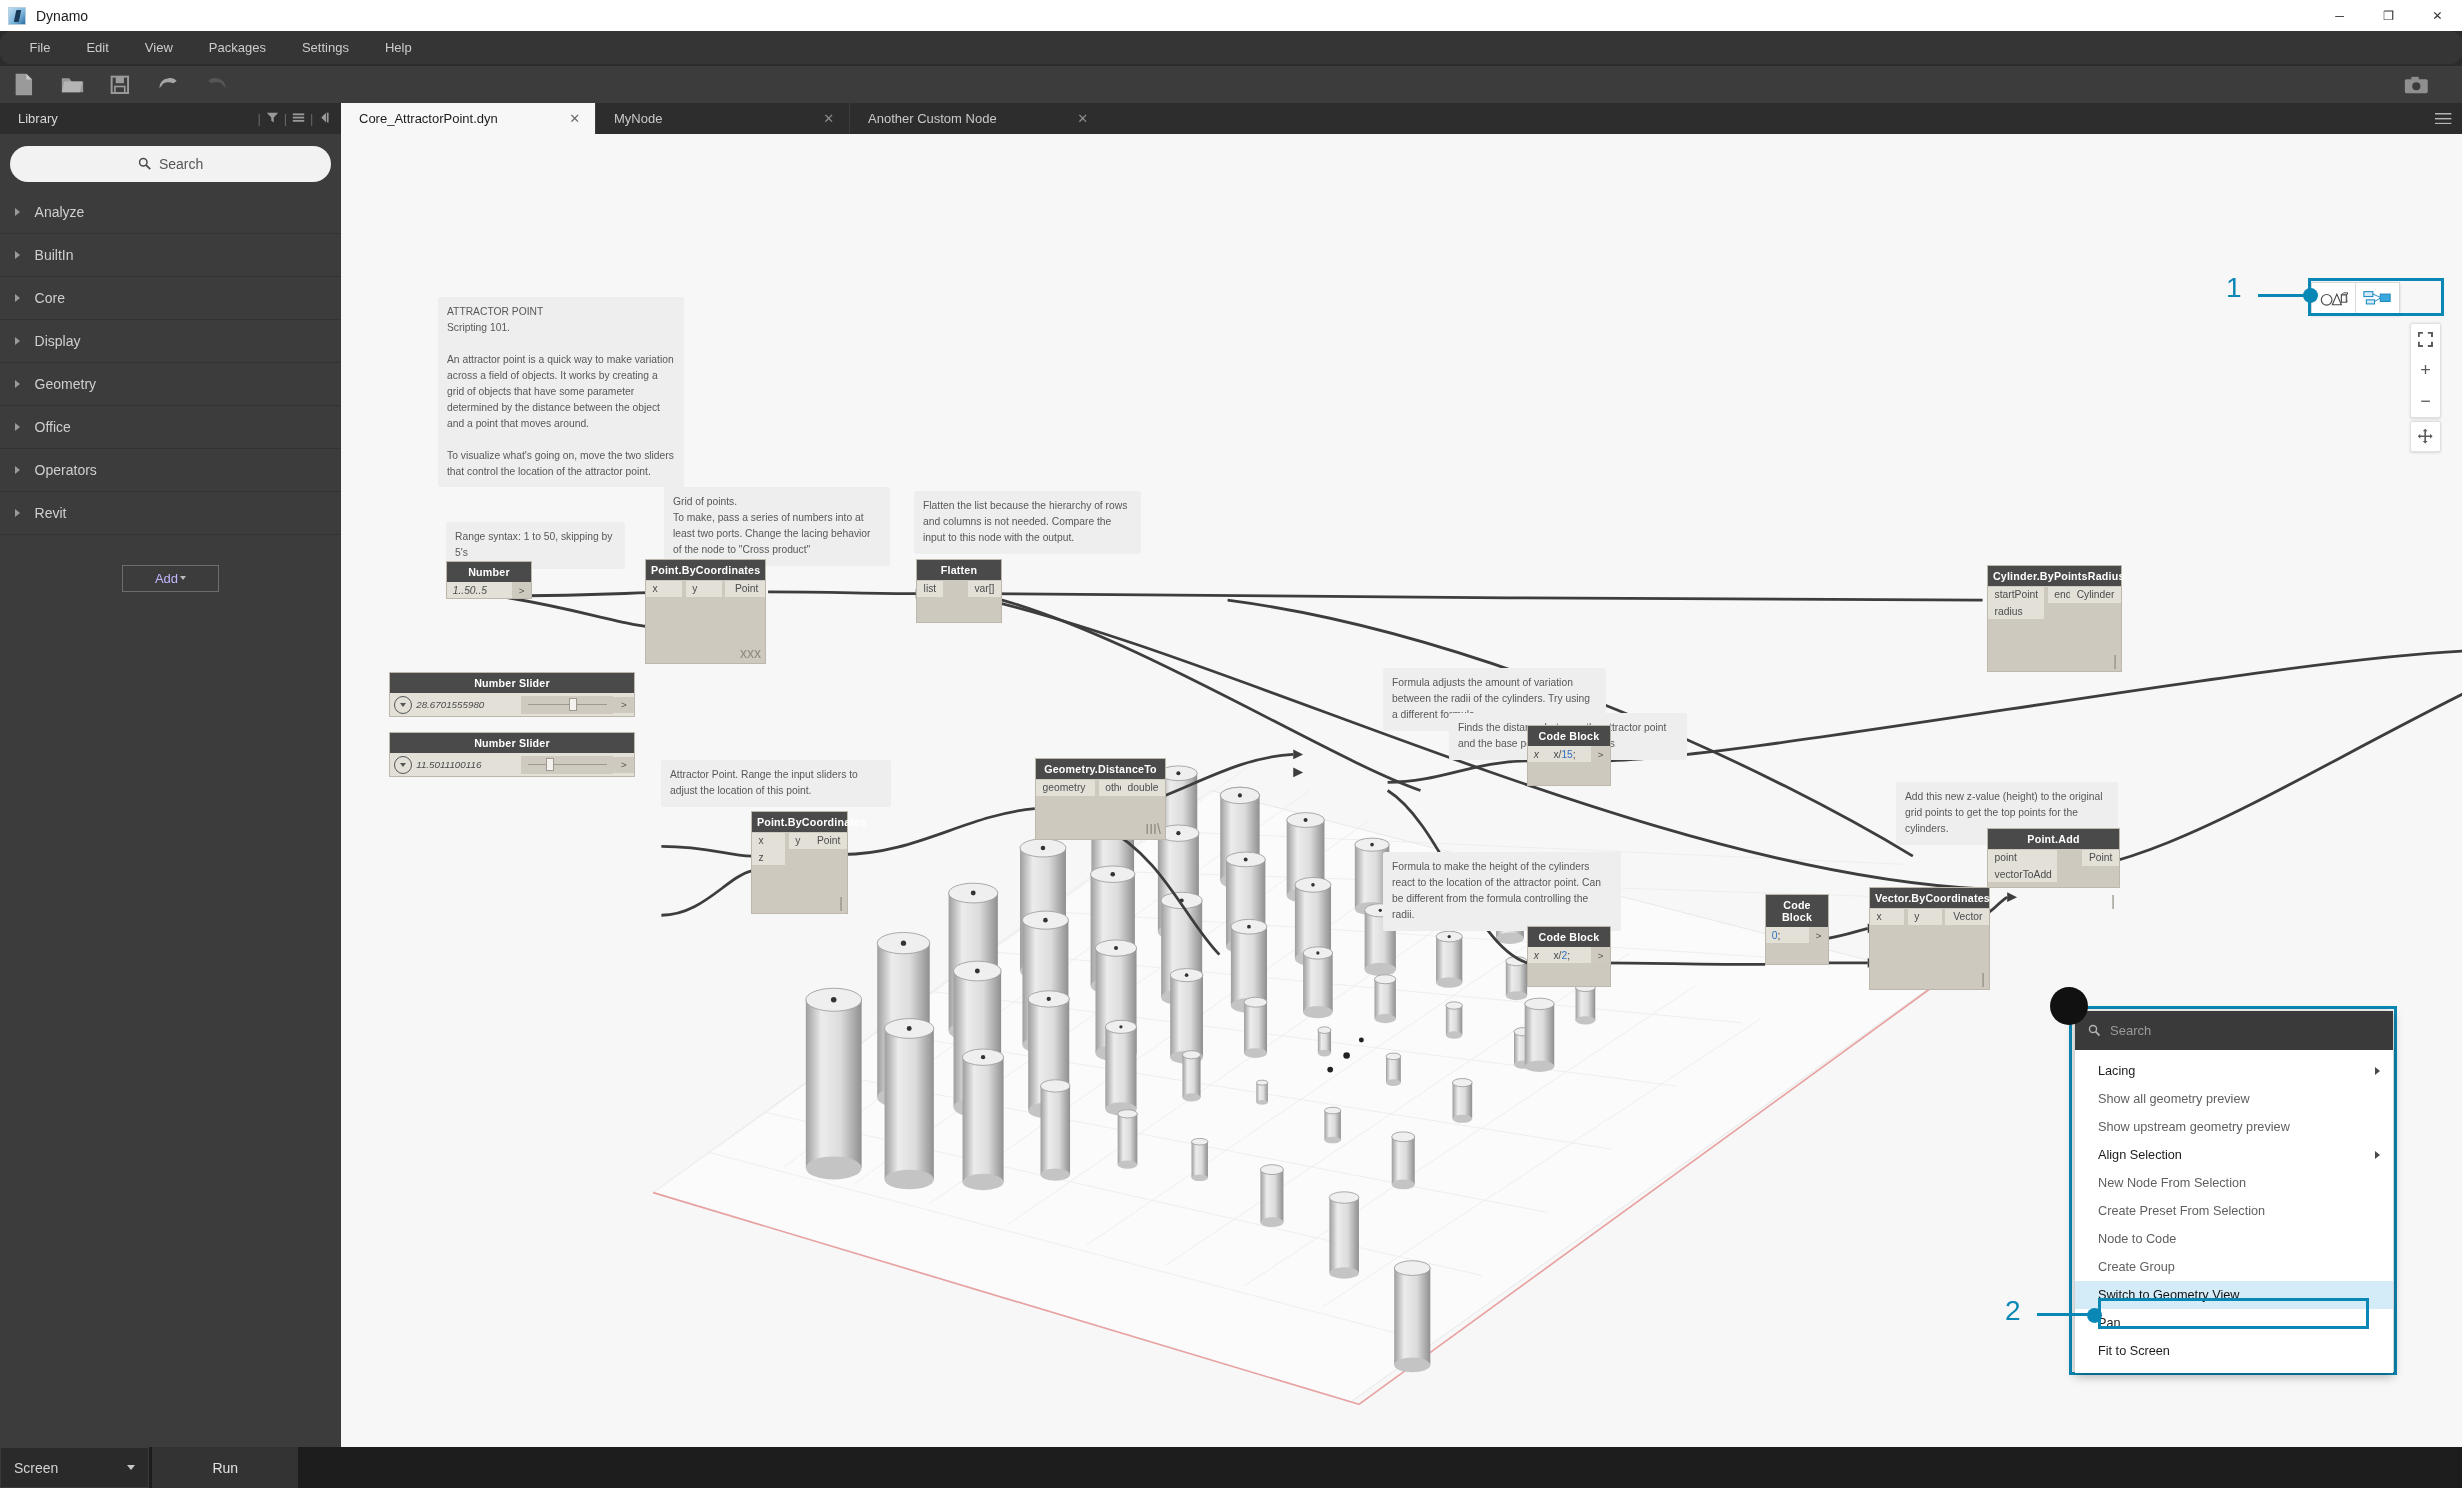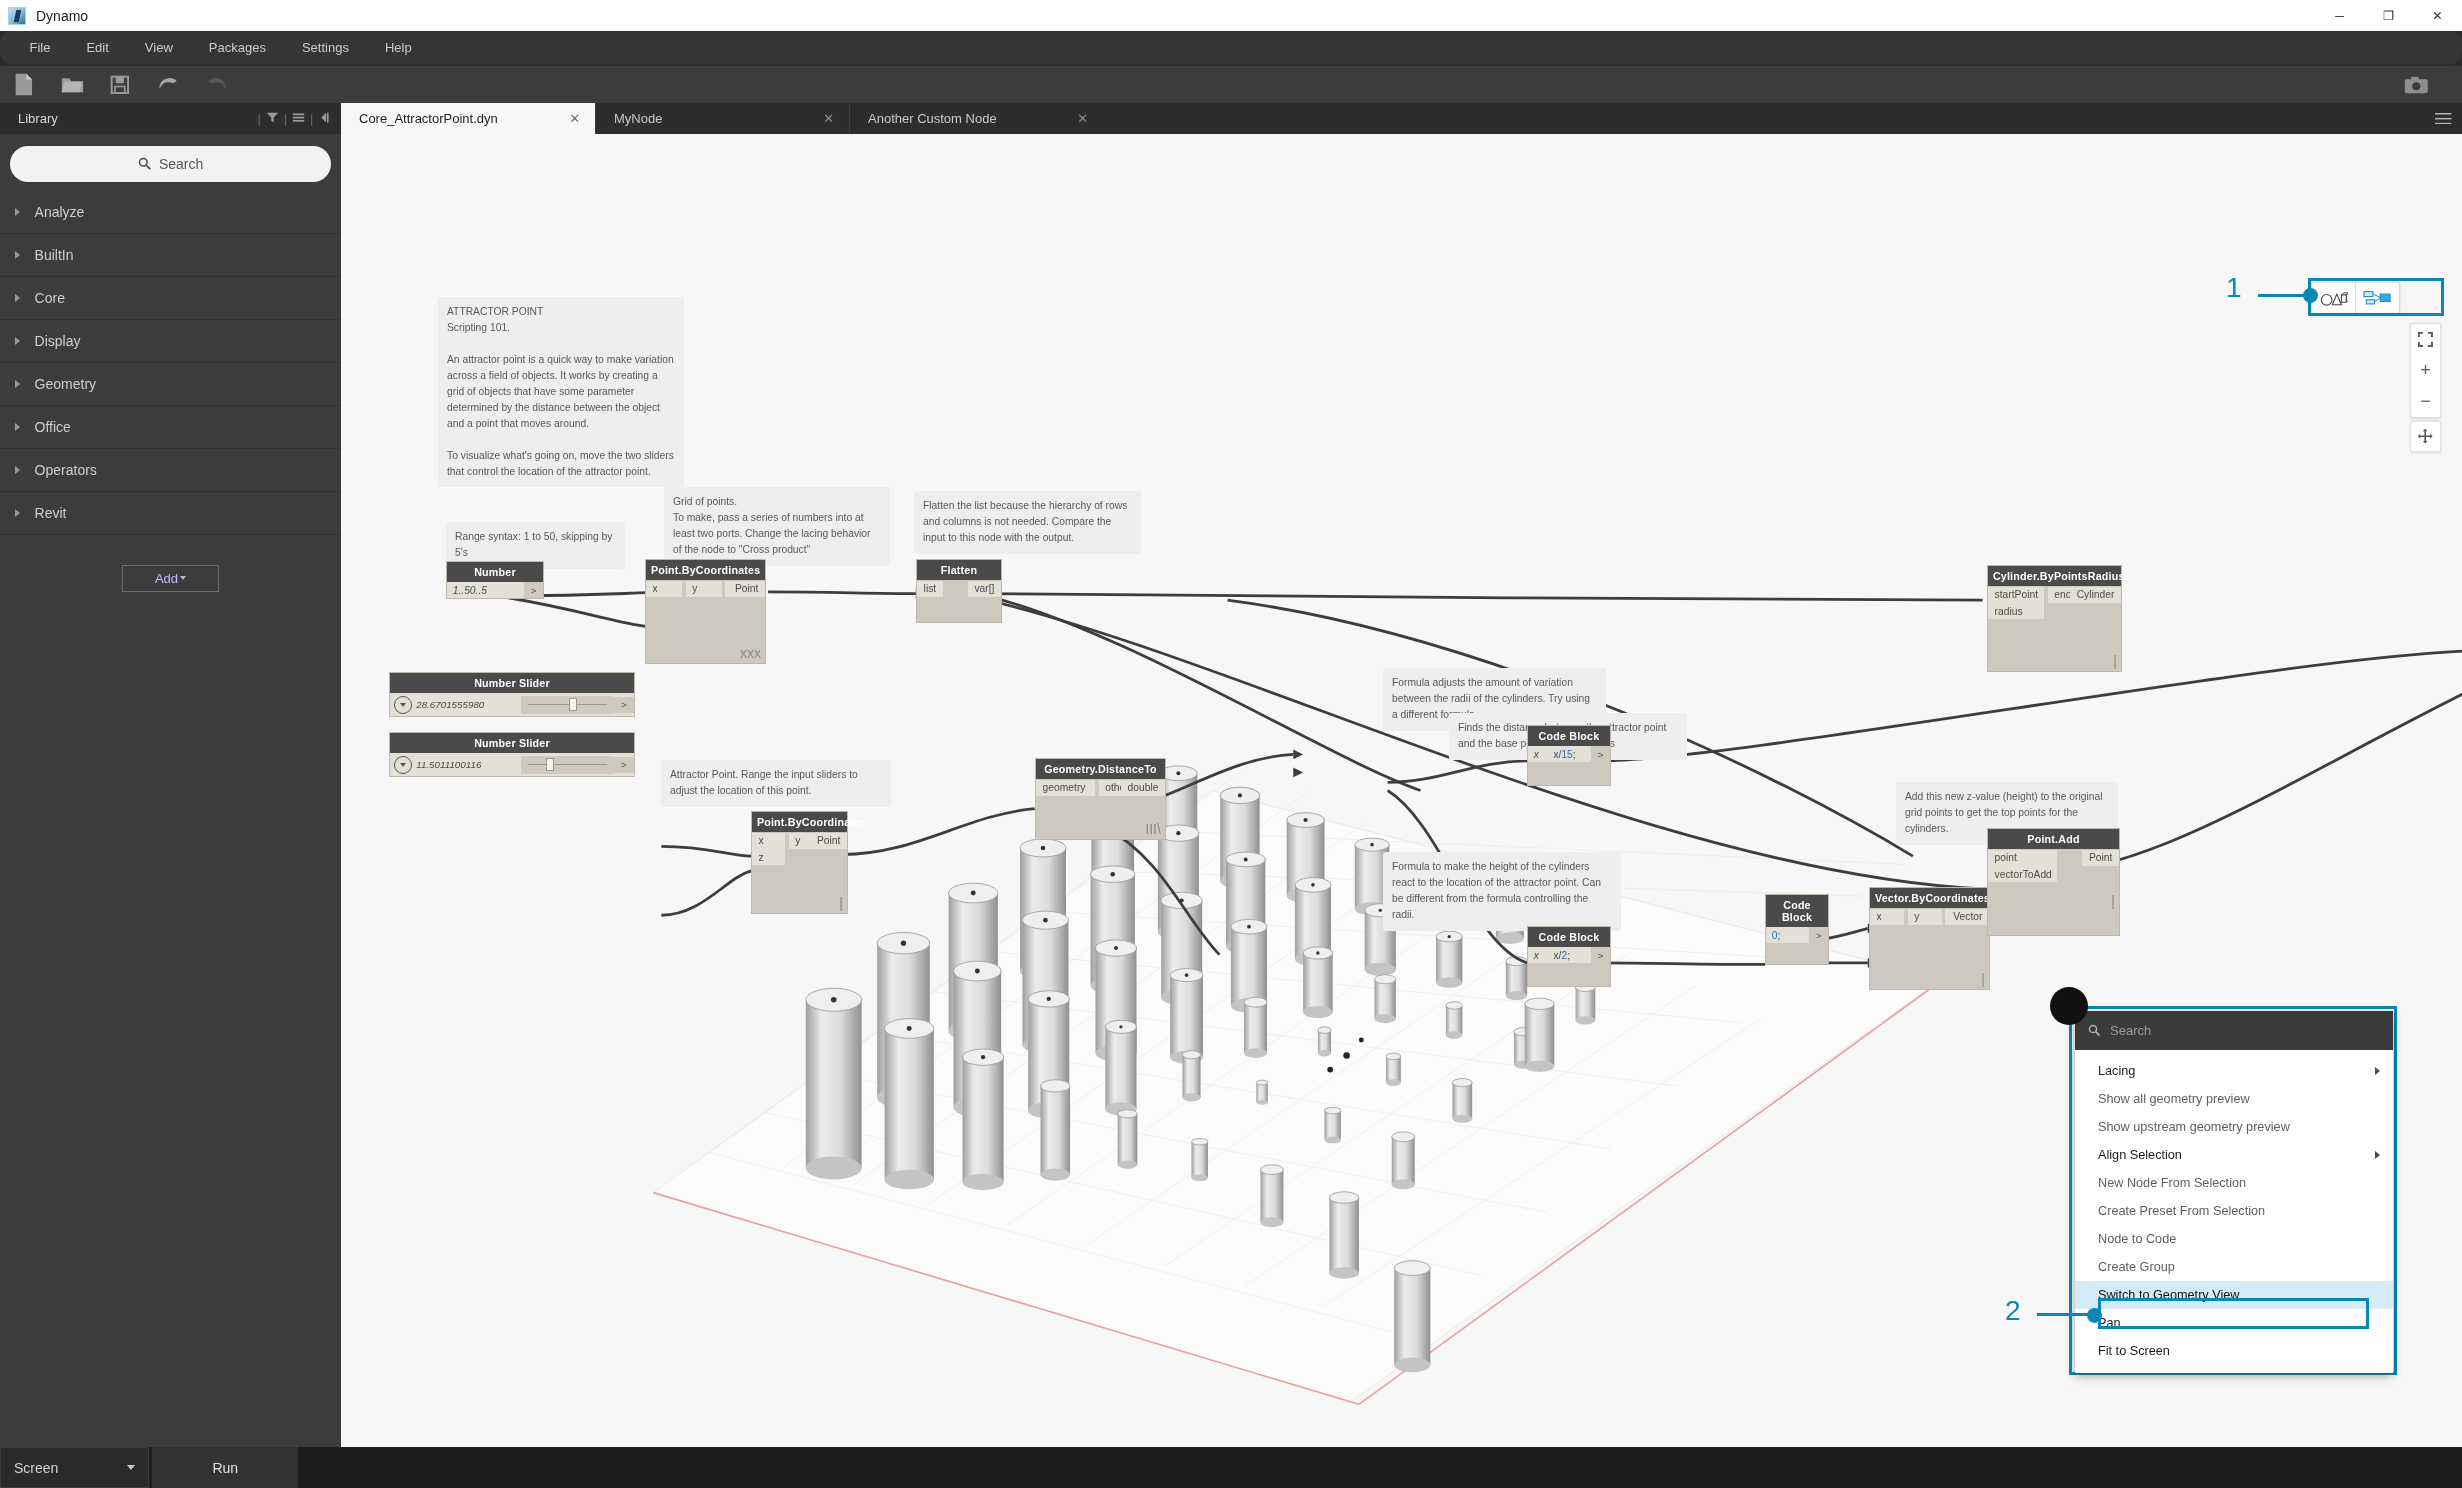--- a/index.html
+++ b/index.html
@@ -816,21 +816,21 @@
     <div class="note" style="left:1042px; top:534px; width:223px;">Formula adjusts the amount of variation between the radii of the cylinders.  Try using a different formula.</div>
 
     <div class="note" style="left:1108px; top:579px; width:238px;">Finds the distance between the attractor point and the base point of the cylinders</div>
 
     <div class="note" style="left:320px; top:626px; width:230px;">Attractor Point.  Range the input sliders to adjust the location of this point.</div>
 
     <div class="note" style="left:1042px; top:718px; width:238px;">Formula to make the height of the cylinders react to the location of the attractor point.  Can be different from the formula controlling the radii.</div>
 
     <div class="note" style="left:1555px; top:648px; width:222px;">Add this new z-value (height) to the original grid points to get the top points for the cylinders.</div>
 
-    <div class="node inline-node" style="left:105px; top:427px; width:98px;">
+    <div class="node inline-node" style="left:105px; top:427px; width:86px;">
       <div class="nhead">Number</div>
       <div class="row">
         <div class="val" style="flex:1">1..50..5</div>
         <div class="chev">&gt;</div>
       </div>
     </div>
 
     <div class="node" style="left:304px; top:425px; width:121px; height:105px;">
       <div class="nhead">Point.ByCoordinates</div>
       <div class="nbody" style="height:82px;">
@@ -963,21 +963,21 @@
         <div class="ports-in">
           <div class="port" style="width:34px">x</div>
           <div class="port" style="width:34px">y</div>
           <div class="port" style="width:34px">z</div>
         </div>
         <div class="ports-out"><div class="port">Vector</div></div>
         <div class="nfoot">|</div>
       </div>
     </div>
 
-    <div class="node" style="left:1646px; top:694px; width:133px; height:108px;">
+    <div class="node" style="left:1646px; top:694px; width:133px; height:60px;">
       <div class="nhead">Point.Add</div>
       <div class="nbody" style="height:61px;">
         <div class="ports-in">
           <div class="port" style="width:69px">point</div>
           <div class="port" style="width:69px">vectorToAdd</div>
         </div>
         <div class="ports-out"><div class="port">Point</div></div>
         <div class="nfoot">|</div>
       </div>
     </div>

